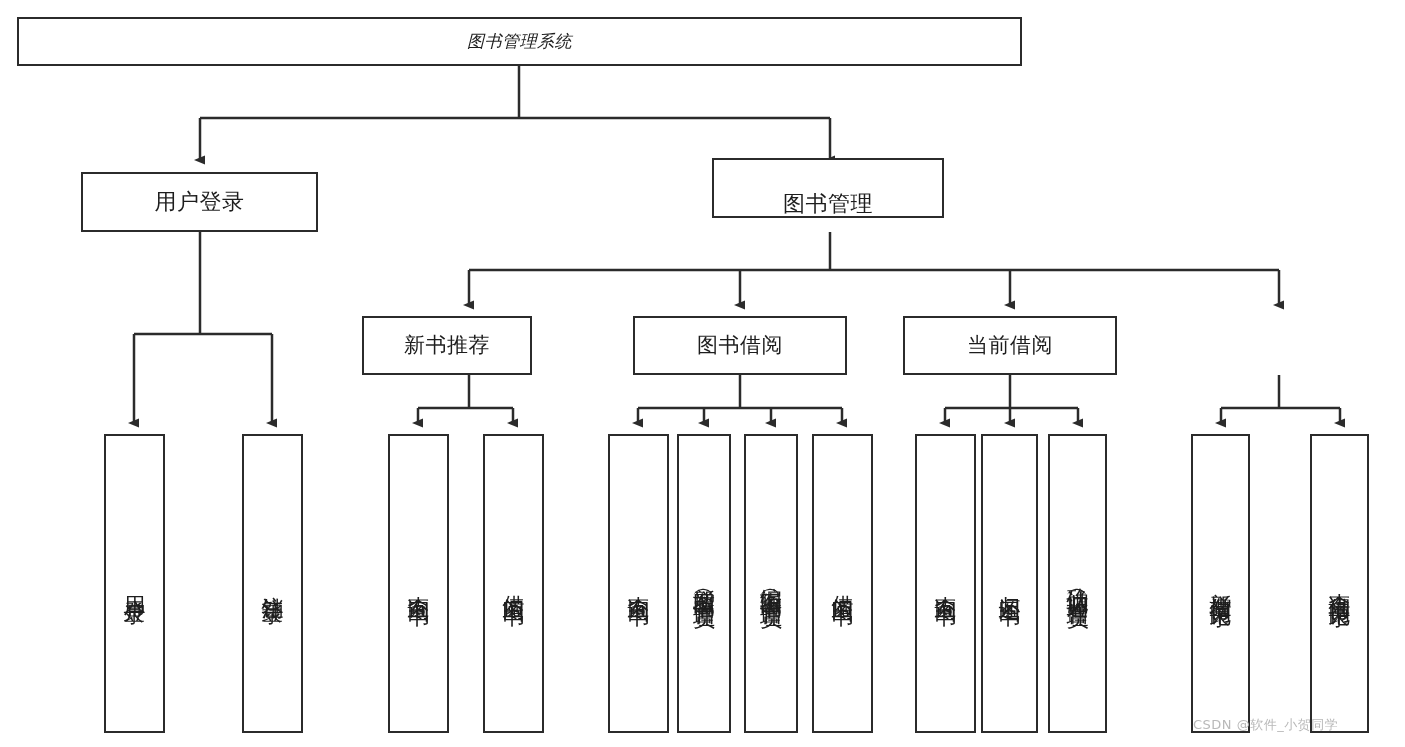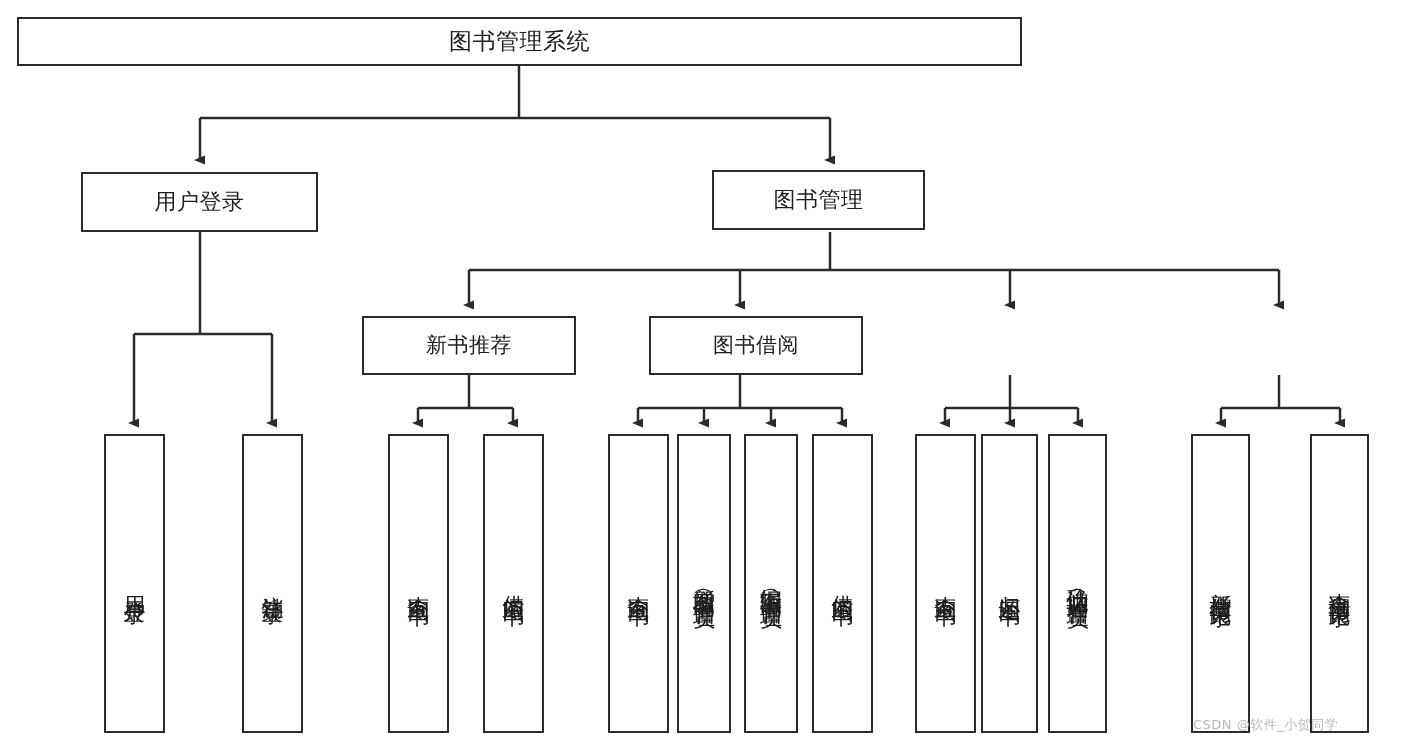--- a/index.html
+++ b/index.html
@@ -35,21 +35,21 @@
     align-items: center;
     justify-content: center;
     text-align: center;
   }
   .node .label {
     color: #1d1d1d;
     letter-spacing: 0.5px;
     line-height: 1.15;
     white-space: nowrap;
   }
-  .node.root .label { font-size: 23px; }
+  .node.root .label { font-size: 17px; font-style: italic; }
   .node.l2 .label { font-size: 22px; }
   .node.l3 .label { font-size: 21px; }
   .node.leaf {
     border-width: 2.5px;
     align-items: center;
     justify-content: center;
   }
   .node.leaf .label {
     writing-mode: vertical-rl;
     text-orientation: upright;
@@ -122,29 +122,32 @@
     </g>
   </svg>
 
   <div class="node root" style="left:17px; top:17px; width:1005px; height:49px;">
     <span class="label">图书管理系统</span>
   </div>
 
   <div class="node l2" style="left:81px; top:172px; width:237px; height:60px;">
     <span class="label">用户登录</span>
   </div>
-  <div class="node l2" style="left:712px; top:170px; width:213px; height:60px;">
+  <div class="node l2" style="left:712px; top:158px; width:232px; height:60px;align-items:flex-end;">
     <span class="label">图书管理</span>
   </div>
 
-  <div class="node l3" style="left:362px; top:316px; width:214px; height:59px;">
+  <div class="node l3" style="left:362px; top:316px; width:170px; height:59px;">
     <span class="label">新书推荐</span>
   </div>
-  <div class="node l3" style="left:633px; top:316px; width:214px; height:59px;margin-left:16px;">
+  <div class="node l3" style="left:633px; top:316px; width:214px; height:59px;">
     <span class="label">图书借阅</span>
+  </div>
+  <div class="node l3" style="left:903px; top:316px; width:214px; height:59px;">
+    <span class="label">当前借阅</span>
   </div>
 
   <div class="node leaf" style="left:104px; top:434px; width:61px; height:299px;">
     <span class="label">用户登录</span>
   </div>
   <div class="node leaf" style="left:242px; top:434px; width:61px; height:299px;">
     <span class="label">注销登录</span>
   </div>
 
   <div class="node leaf" style="left:388px; top:434px; width:61px; height:299px;">

